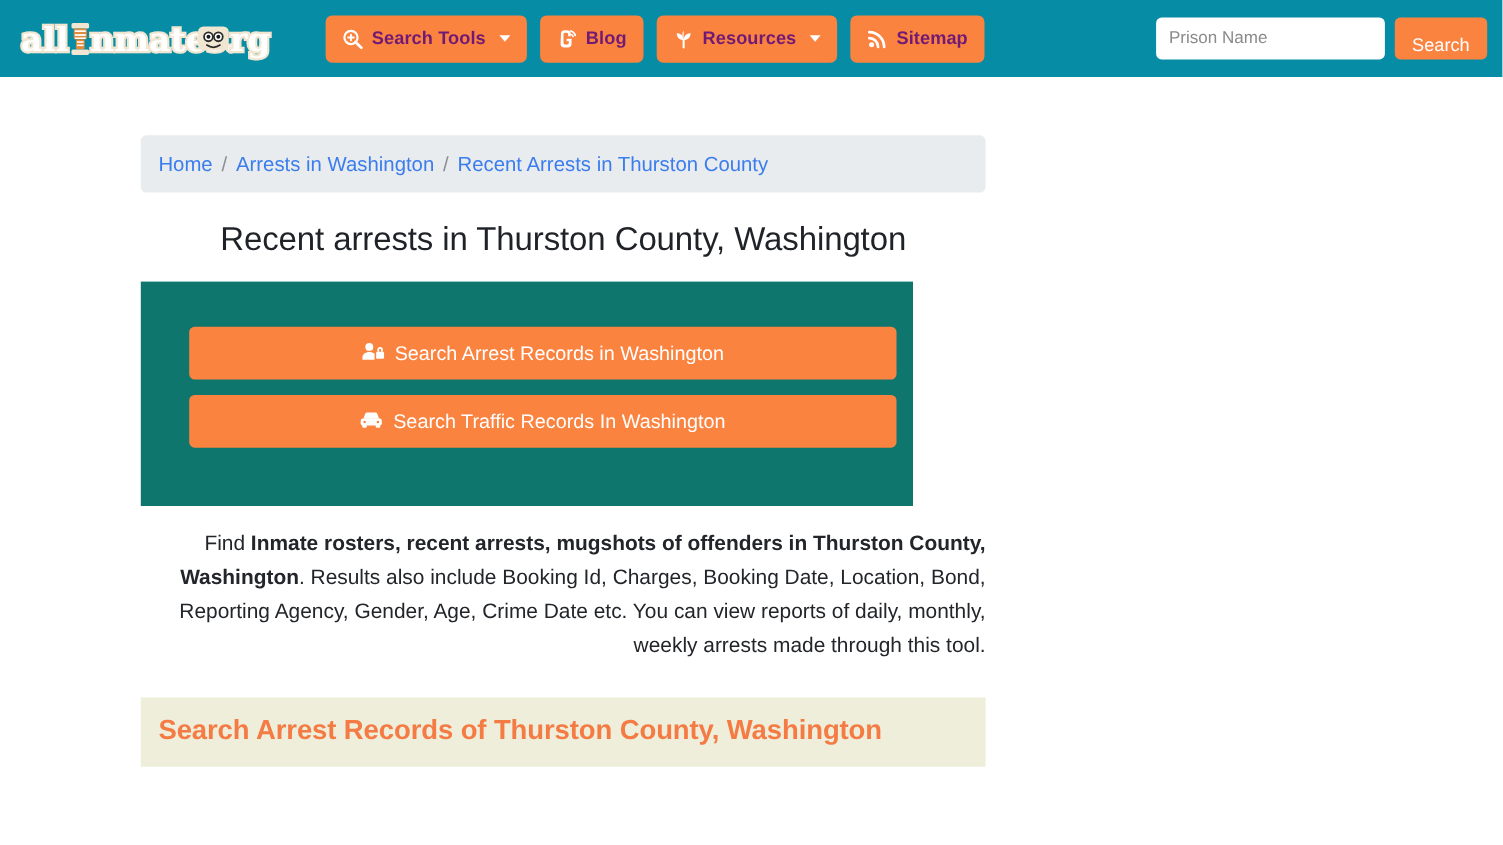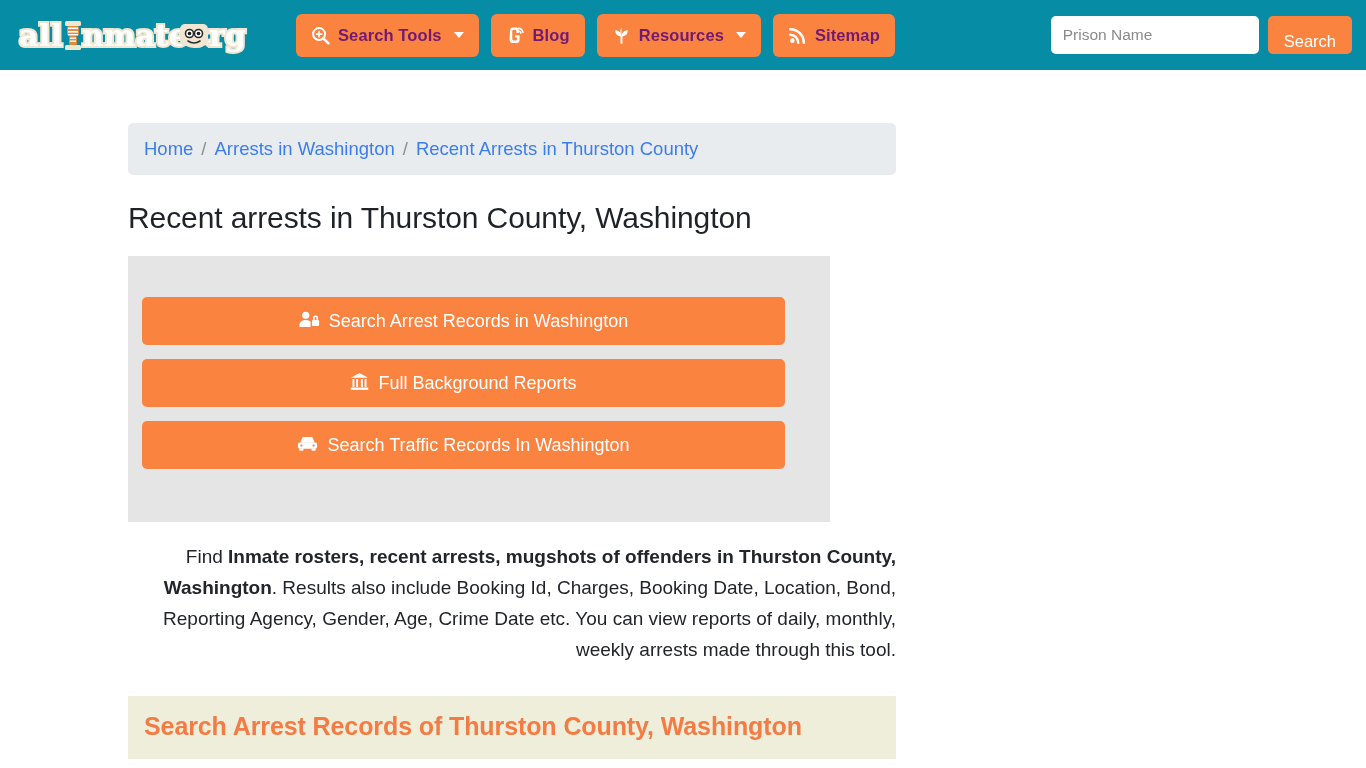--- a/index.html
+++ b/index.html
@@ -130,27 +130,28 @@
     color: #8b8f94;
     margin: 0 8px;
   }
 
   .page-title {
     margin: 26px 0 0 0;
     font-size: 30px;
     font-weight: normal;
     color: #1f2328;
     letter-spacing: -0.1px;
+    text-align: center;
   }
 
   .action-panel {
     margin-top: 21px;
     width: 702px;
-    background: #e5e5e5;
-    padding: 41px 28px 41px 14px;
+    background: #0f766e;
+    padding: 41px 28px 41px 44px;
   }
   .action-btn {
     display: block;
     width: 643px;
     height: 48px;
     background: #FB8340;
     color: #ffffff;
     border: none;
     border-radius: 5px;
     font-size: 18px;
@@ -319,35 +320,20 @@
               <path d="M0.4 17 v-2 C0.4 11.6 3.4 9.6 7 9.6 c2 0 3.8 .6 5.1 1.7 v5.7 z" fill="#fff"></path>
               <rect x="13.6" y="9.4" width="7.6" height="6.6" rx="1.2" fill="#fff"></rect>
               <path d="M15.6 9.4 v-2.1 a1.8 1.8 0 0 1 3.6 0 v2.1" fill="none" stroke="#fff" stroke-width="1.7"></path>
             </svg>
           </span>
           <span>Search Arrest Records in Washington</span>
         </span>
       </button>
 
 
-      <button class="action-btn">
-        <span class="btn-inner">
-          <span>
-            <svg width="19" height="19" viewBox="0 0 20 20">
-              <path d="M10 1 L19 6 H1 Z" fill="#fff"></path>
-              <rect x="2.6" y="7.4" width="2" height="8.4" fill="#fff"></rect>
-              <rect x="6.5" y="7.4" width="2" height="8.4" fill="#fff"></rect>
-              <rect x="11.5" y="7.4" width="2" height="8.4" fill="#fff"></rect>
-              <rect x="15.4" y="7.4" width="2" height="8.4" fill="#fff"></rect>
-              <rect x="0.8" y="16.4" width="18.4" height="2.4" fill="#fff"></rect>
-            </svg>
-          </span>
-          <span>Full Background Reports</span>
-        </span>
-      </button>
 
       <button class="action-btn">
         <span class="btn-inner">
           <span>
             <svg width="21" height="17" viewBox="0 0 22 18">
               <path d="M3.4 8.2 L5.2 3.4 a2 2 0 0 1 1.9 -1.3 h7.8 a2 2 0 0 1 1.9 1.3 l1.8 4.8 z" fill="#fff"></path>
               <rect x="0.8" y="8" width="20.4" height="6.6" rx="2.2" fill="#fff"></rect>
               <rect x="2.2" y="14.2" width="4.6" height="2.6" rx="1.1" fill="#fff"></rect>
               <rect x="15.2" y="14.2" width="4.6" height="2.6" rx="1.1" fill="#fff"></rect>
               <circle cx="4.6" cy="11.2" r="1.2" fill="#FB8340"></circle>

